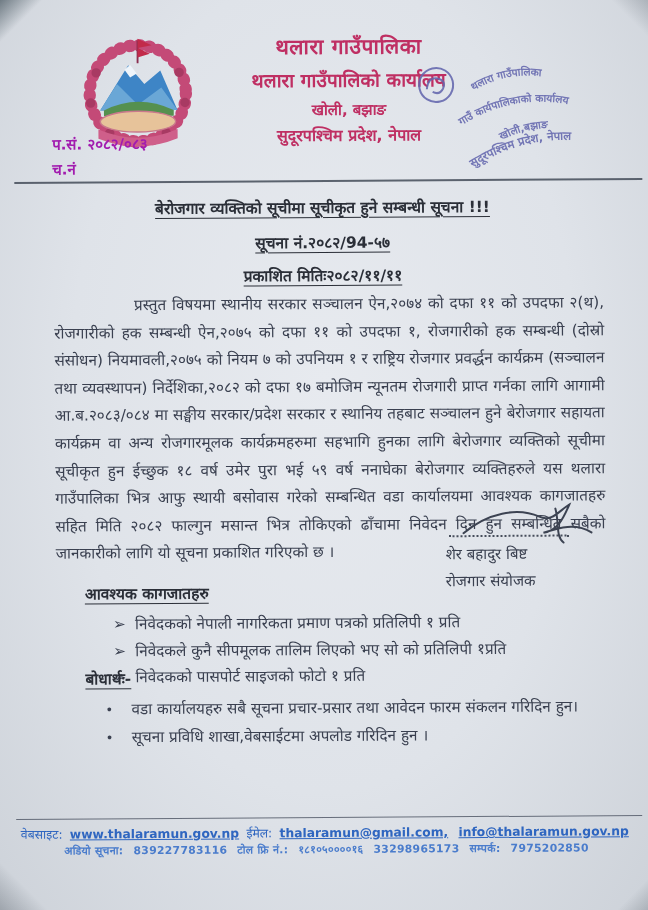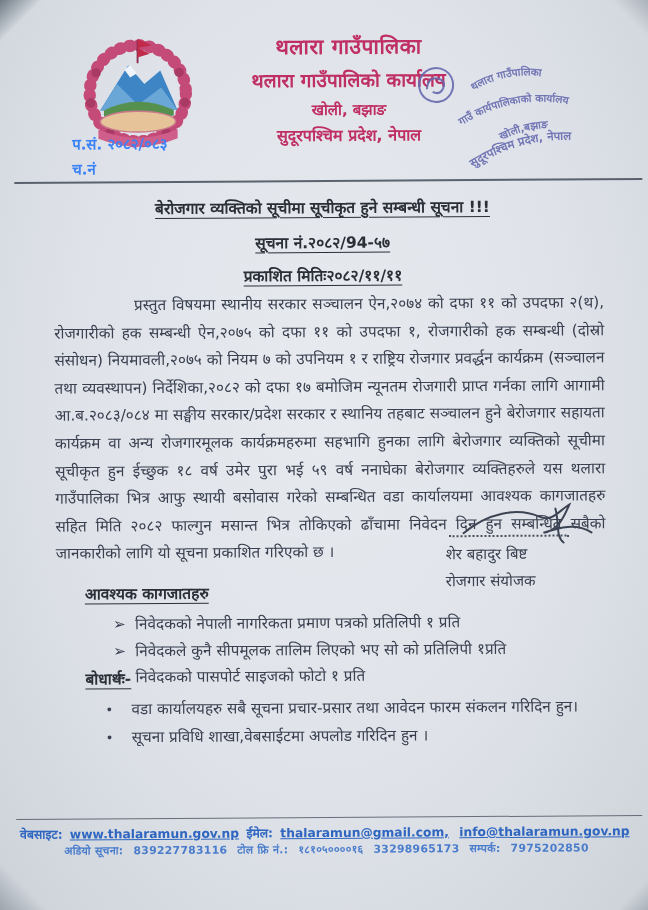--- a/index.html
+++ b/index.html
@@ -16,21 +16,21 @@
   }
   .sheet{position:absolute;inset:0;transform:rotate(-0.35deg);}
   .abs{position:absolute;}
 
   
   .lh-center{left:150px;right:96px;top:32px;text-align:center;color:#bf2f63;}
   .lh-line1{font-size:21px;font-weight:bold;letter-spacing:.5px;}
   .lh-line2{font-size:19px;font-weight:bold;margin-top:7px;}
   .lh-line3{font-size:15px;font-weight:bold;margin-top:6px;}
   .lh-line4{font-size:16px;font-weight:bold;margin-top:5px;}
-  .refno{left:54px;top:131px;color:#3b82f6;font-weight:bold;font-size:15px;line-height:25px;margin-left:20px;}
+  .refno{left:54px;top:131px;color:#a21caf;font-weight:bold;font-size:15px;line-height:25px;}
 
   .rule{left:16px;right:4px;top:180px;border-top:2px solid #434b58;opacity:.85;}
 
   
   .stamp{left:402px;top:44px;width:220px;height:152px;transform:rotate(-13deg);opacity:.88;}
 
   
   .h-center{left:0;right:0;text-align:center;color:#2b2f38;font-weight:bold;}
   .h1{top:196px;font-size:15.5px;}
   .h2{top:231px;font-size:15.5px;}
@@ -57,21 +57,21 @@
   .blist{margin:7px 0 0 28px;}
   .blist .row{font-size:15.3px;line-height:26.5px;white-space:nowrap;}
   .bullet{display:inline-block;width:22px;color:#3a4050;}
   .cc{left:84px;top:666px;color:#3a4050;}
   .cc .blist{margin-left:20px;}
   .cc .bullet{width:26px;text-align:left;font-size:13px;}
 
   
   .f-rule{left:14px;right:8px;top:817px;border-top:1.6px solid #4a5160;opacity:.8;}
   .f1{left:0;right:0;top:824px;text-align:center;font-size:12.3px;color:#2f66c0;font-weight:bold;}
-  .f1 .lbl{font-weight:bold;}
+  .f1 .lbl{font-weight:normal;}
   .f1 a{color:#2f66c0;text-decoration:underline;margin:0 3px;}
   .f2{left:0;right:0;top:841px;text-align:center;font-size:10.8px;color:#4a7ccc;font-weight:bold;letter-spacing:.3px;}
   .f2 span{margin:8px 3px;}
 </style>
 </head>
 <body>
 
 <div class="sheet">
 
   <svg class="abs" style="left:74px;top:28px" width="132" height="136" viewBox="0 0 140 140">

